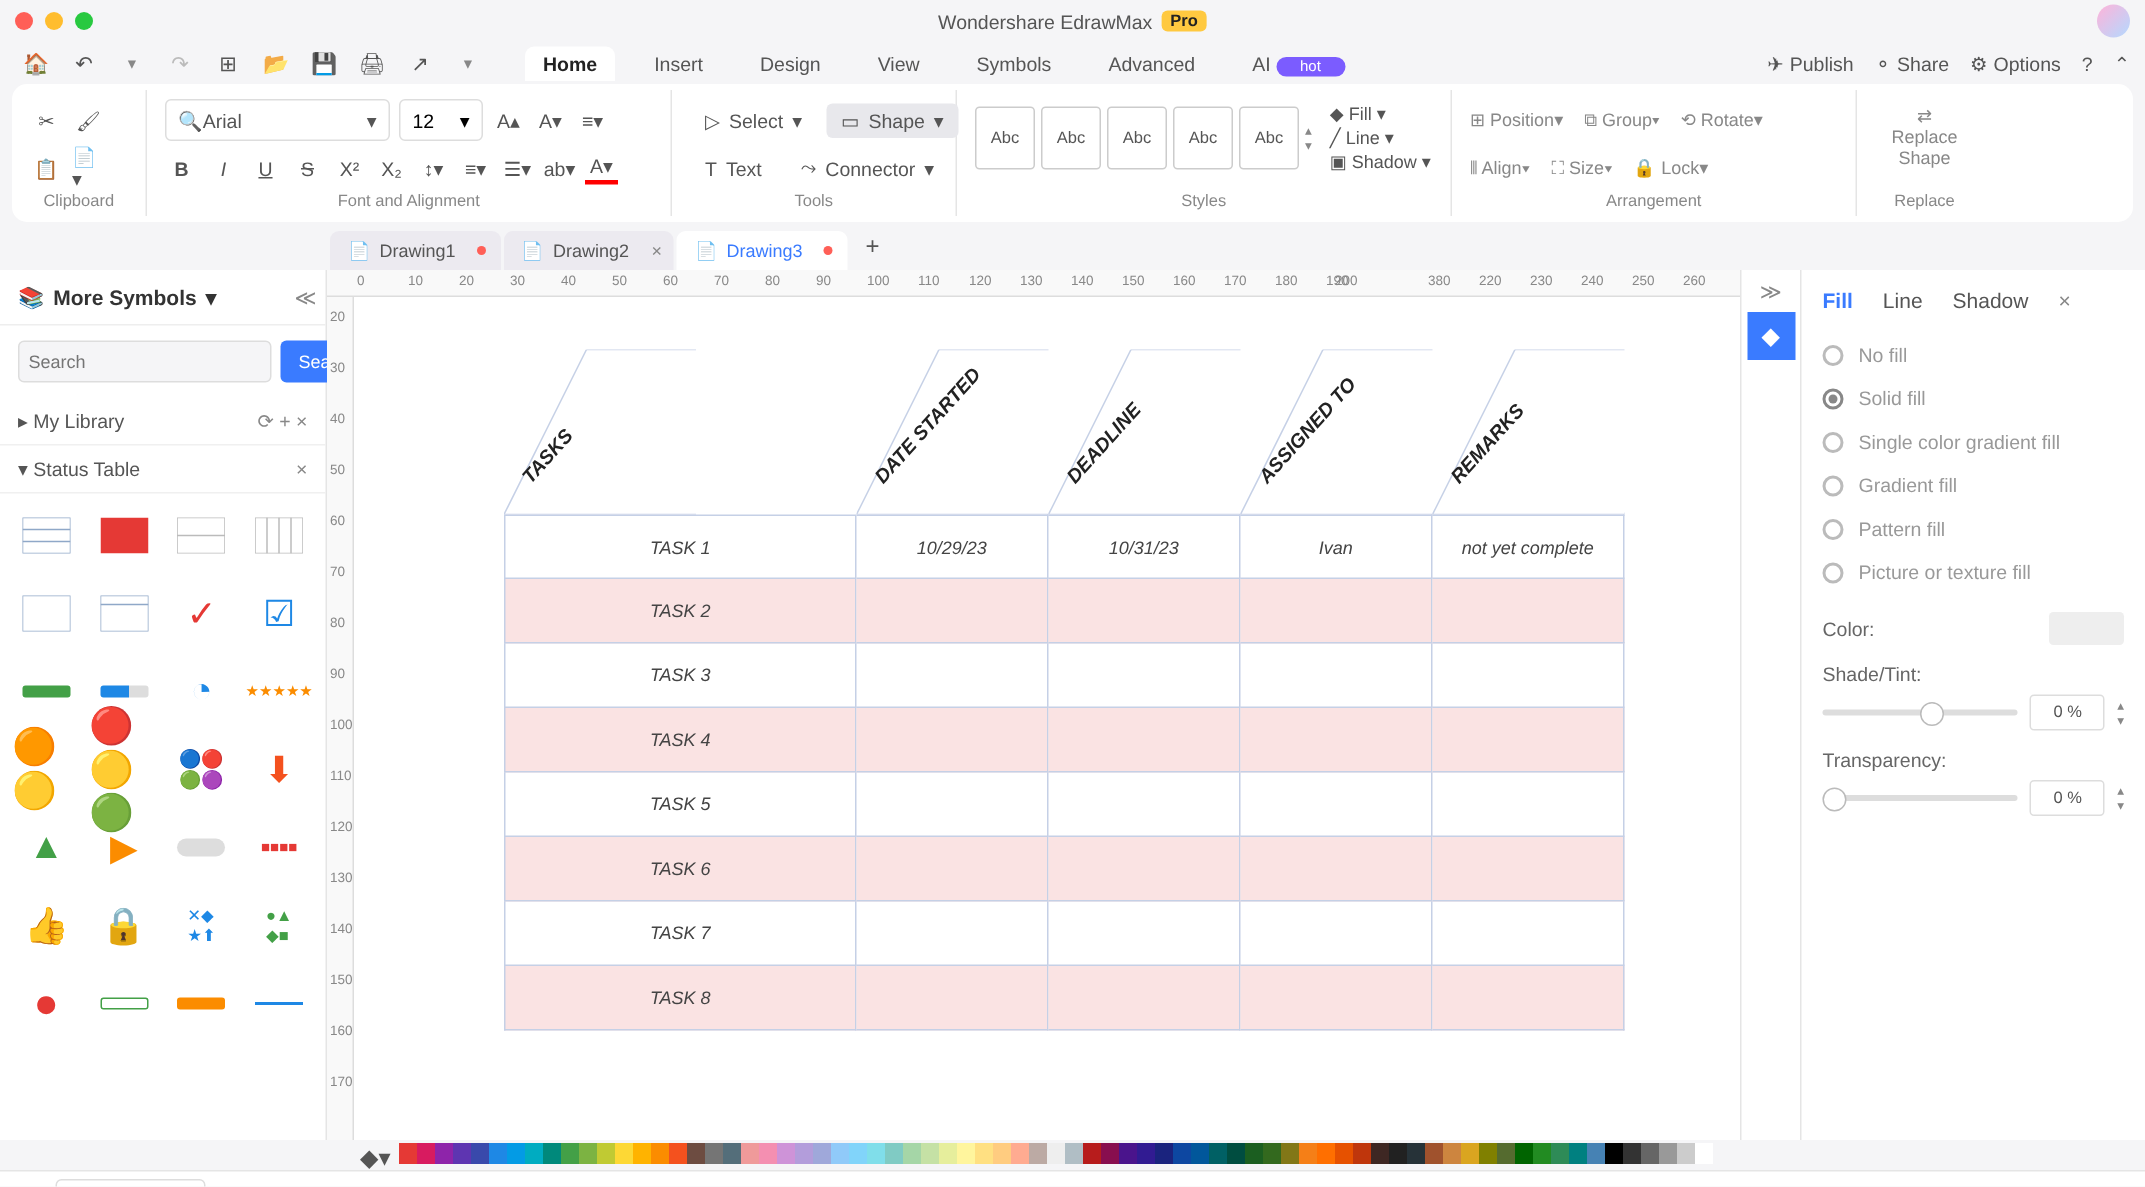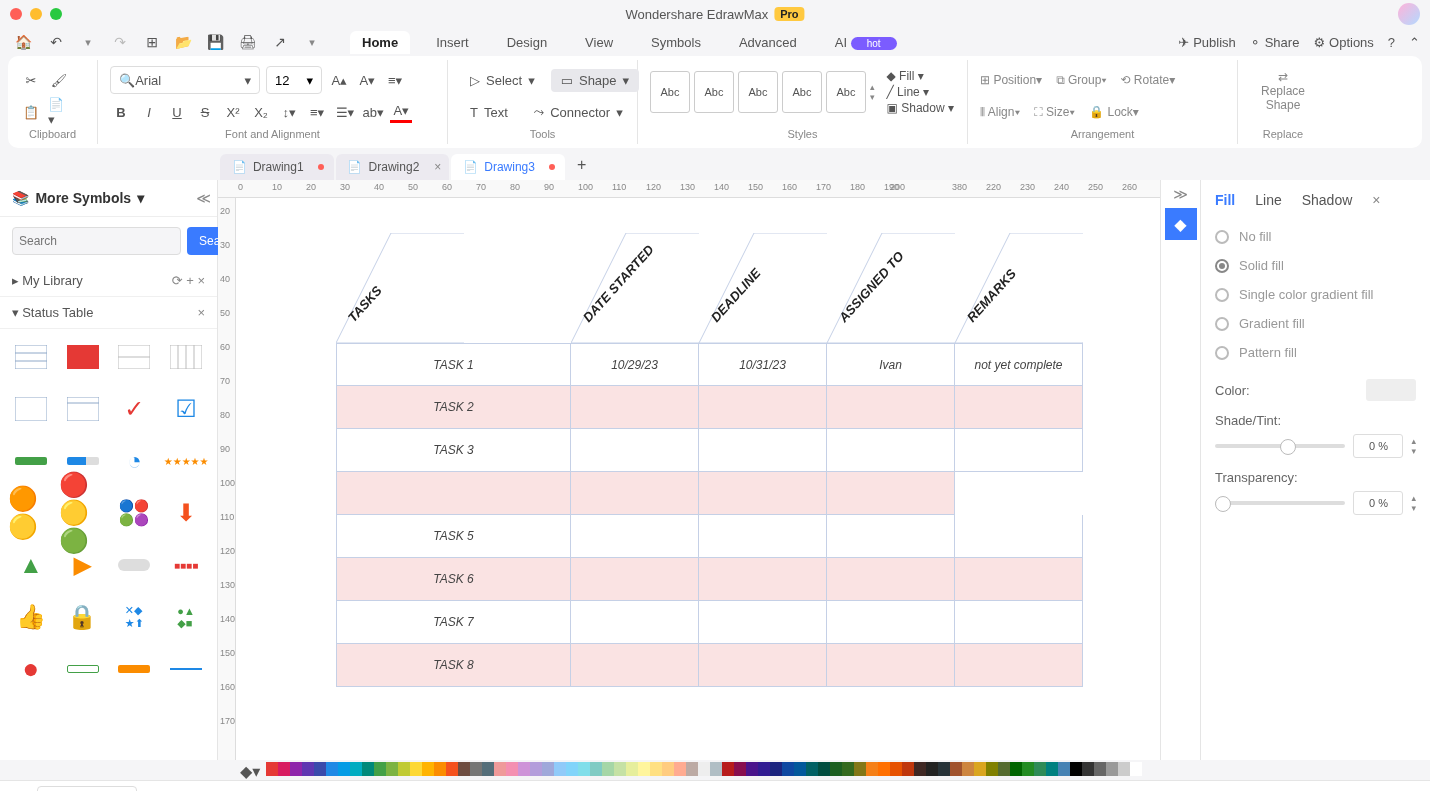--- a/index.html
+++ b/index.html
@@ -441,20 +441,21 @@
               <div class="td"></div>
             </div>
             <div class="trow">
               <div class="td">TASK 3</div>
               <div class="td"></div>
               <div class="td"></div>
               <div class="td"></div>
               <div class="td"></div>
             </div>
             <div class="trow alt">
+              <div class="td">TASK 4</div>
               <div class="td"></div>
               <div class="td"></div>
               <div class="td"></div>
               <div class="td"></div>
             </div>
             <div class="trow">
               <div class="td">TASK 5</div>
               <div class="td"></div>
               <div class="td"></div>
               <div class="td"></div>
@@ -511,20 +512,24 @@
           <div class="radio "></div>
           <span>Single color gradient fill</span>
         </div>
         <div class="radio-row">
           <div class="radio "></div>
           <span>Gradient fill</span>
         </div>
         <div class="radio-row">
           <div class="radio "></div>
           <span>Pattern fill</span>
+        </div>
+        <div class="radio-row">
+          <div class="radio "></div>
+          <span>Picture or texture fill</span>
         </div>
       </div>
     <div class="rp-label" style="display:flex;justify-content:space-between;align-items:center">
       <span>Color:</span>
       <div style="width:50px;height:22px;background:#eee;border-radius:3px"></div>
     </div>
     <div class="rp-label">Shade/Tint:</div>
     <div class="slider-row">
       <div class="slider"></div>
       <div class="val-box">0 %</div>

